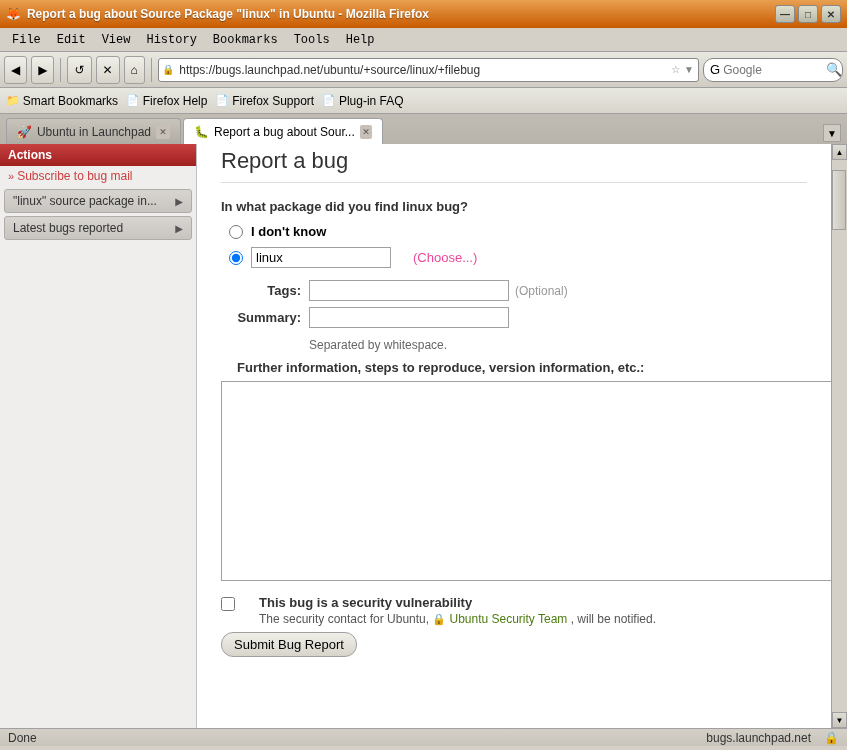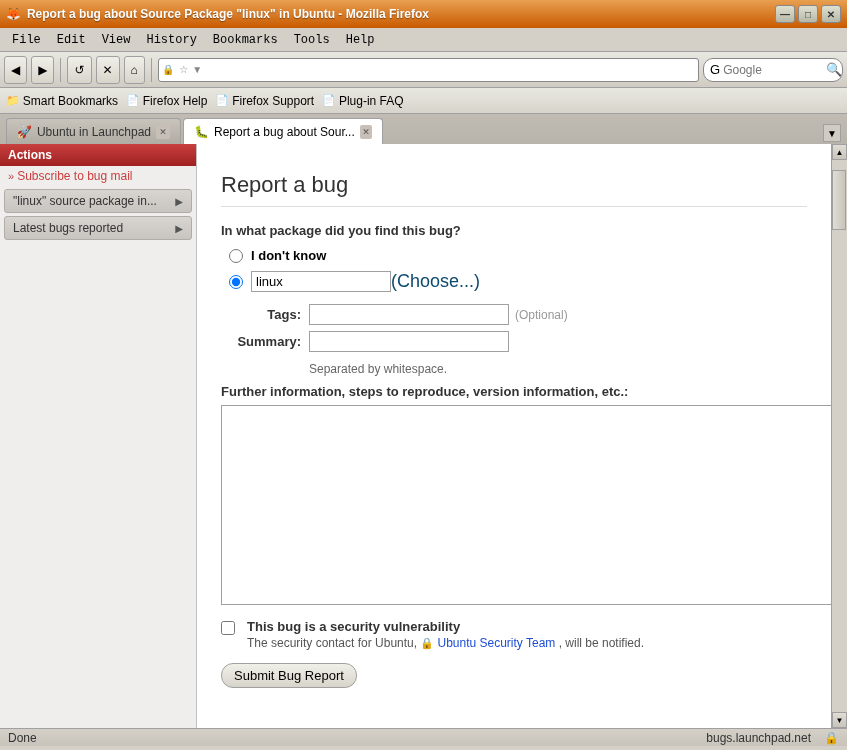--- a/index.html
+++ b/index.html
@@ -205,21 +205,21 @@
       cursor: pointer;
       color: #333;
     }
     .sidebar-nav-arrow { font-size: 10px; color: #555; }
 
     
     .content-area {
       flex: 1;
       background: white;
       overflow-y: auto;
-      padding: 28px 24px;
+      padding: 4px 24px;
     }
     .page-title {
       font-size: 22px;
       font-weight: normal;
       color: #333;
       margin-bottom: 16px;
       border-bottom: 1px solid #ddd;
       padding-bottom: 8px;
     }
     .form-question {
@@ -228,28 +228,28 @@
       color: #333;
       margin-bottom: 10px;
     }
     .radio-group { margin-bottom: 12px; padding-left: 8px; }
     .radio-row {
       display: flex; align-items: center; gap: 8px;
       margin-bottom: 8px;
     }
     .radio-input { width: 14px; height: 14px; cursor: pointer; }
     .radio-label { font-size: 13px; color: #000000; font-weight: bold; }
-    .package-input-row { display: flex; align-items: center; gap: 0; }
+    .package-input-row { display: flex; align-items: center; gap: 22px; }
     .package-input {
       border: 1px solid #a0a0a0;
       padding: 2px 4px;
       font-size: 13px;
       width: 140px;
     }
-    .choose-link { color: #0c4a6e; font-size: 18px; cursor: pointer; }
+    .choose-link { color: #ec4899; font-size: 13px; cursor: pointer; }
 
     .form-table { margin: 10px 0; }
     .form-row {
       display: flex; align-items: center;
       margin-bottom: 6px;
     }
     .form-label {
       font-size: 13px;
       color: #333;
       font-weight: bold;
@@ -268,41 +268,42 @@
       color: #666;
       margin-left: 88px;
       margin-bottom: 8px;
     }
     .optional-text { color: #999; font-size: 12px; }
     .textarea-label {
       font-size: 13px;
       font-weight: bold;
       color: #333;
       margin-bottom: 6px;
+      margin-left: 16px;
     }
     .bug-textarea {
       width: 620px;
       height: 200px;
       border: 1px solid #a0a0a0;
       font-size: 13px;
       resize: none;
       padding: 4px;
       display: block;
     }
     .security-section {
       display: flex;
       align-items: flex-start;
-      gap: 12px;
+      gap: 24px;
       margin-top: 14px;
-      margin-bottom: 13px;
+      margin-bottom: 6px;
     }
     .security-checkbox { width: 14px; height: 14px; margin-top: 2px; }
     .security-title { font-weight: bold; color: #333; }
     .security-desc { font-size: 12px; color: #555; margin-top: 2px; }
-    .security-link { color: #1d4ed8; cursor: pointer; }
+    .security-link { color: #4d7c0f; cursor: pointer; }
     .lock-icon { font-size: 11px; }
     .submit-btn {
       padding: 4px 12px;
       background: linear-gradient(to bottom, #f0f0e8, #d8d4cc);
       border: 1px solid #a0a0a0;
       border-radius: 12px;
       font-size: 13px;
       cursor: pointer;
     }
 
@@ -391,20 +392,21 @@
   </div>
   <div class="toolbar-btn">
     <span>✕</span>
   </div>
   <div class="toolbar-btn">
     <span>⌂</span>
   </div>
   <div class="toolbar-separator"></div>
   <div class="url-bar">
     <span class="url-bar-icon">🔒</span>
+    <input type="text" value="https://bugs.launchpad.net/ubuntu/+source/linux/+filebug" style="">
     <span class="url-bar-icon">☆</span>
     <span class="url-bar-icon">▼</span>
   </div>
   <div class="search-bar">
     <span>G</span>
     <input type="text" placeholder="Google" style="">
     <span>🔍</span>
   </div>
 </div>
 
@@ -457,21 +459,21 @@
     </div>
     <div class="sidebar-nav-item">
       <span>Latest bugs reported</span>
       <span class="sidebar-nav-arrow">▶</span>
     </div>
   </div>
 
   <div class="content-area">
     <h1 class="page-title">Report a bug</h1>
 
-    <div class="form-question">In what package did you find this bug?</div>
+    <div class="form-question">In what package did you find linux bug?</div>
 
     <div class="radio-group">
       <div class="radio-row">
         <input type="radio" name="package_choice" class="radio-input" style="">
         <label class="radio-label">I don't know</label>
       </div>
       <div class="radio-row">
         <input type="radio" name="package_choice" class="radio-input" checked="" style="">
         <div class="package-input-row">
           <input type="text" class="package-input" value="linux" style="">

